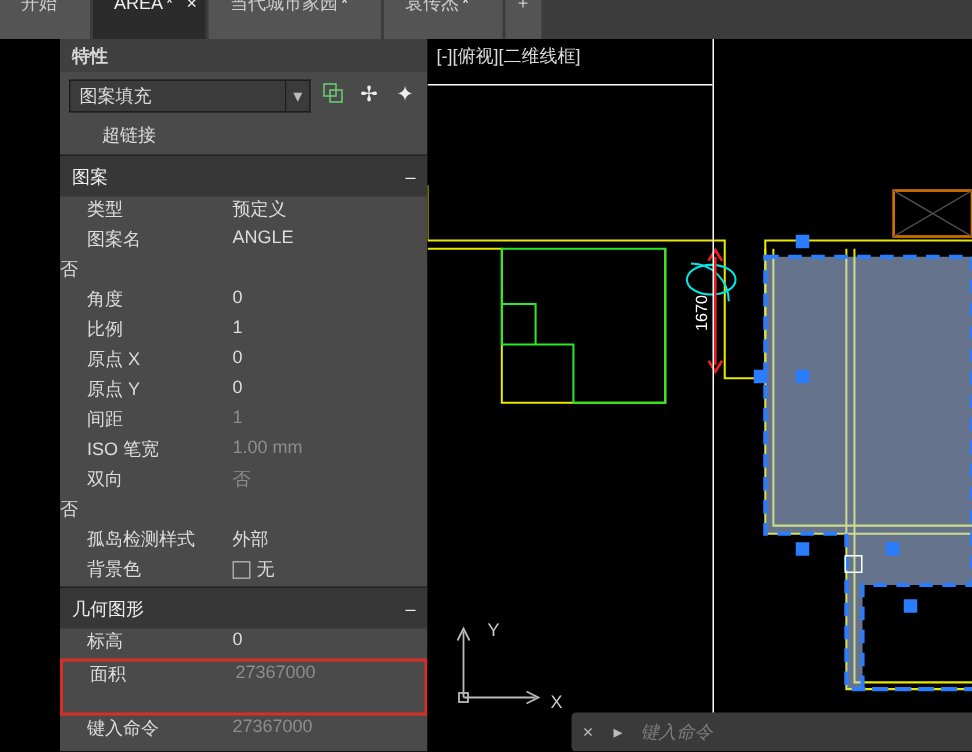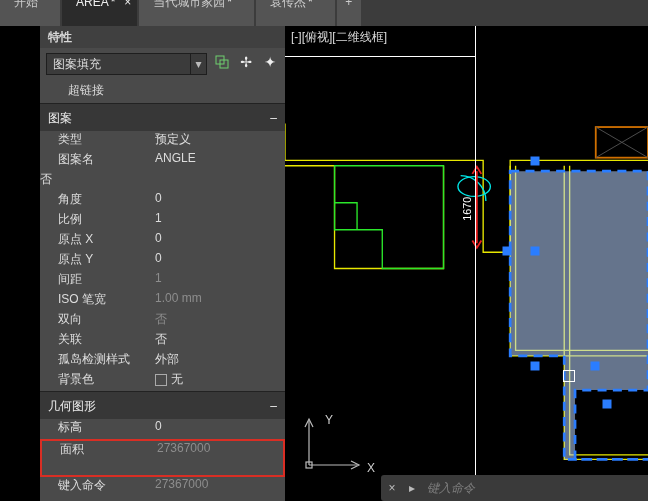--- a/index.html
+++ b/index.html
@@ -120,21 +120,20 @@
         </div>
       <div class="prop-row">
           <div class="label">ISO 笔宽</div>
           <div class="value dim">1.00 mm</div>
         </div>
       <div class="prop-row">
           <div class="label">双向</div>
           <div class="value dim">否</div>
         </div>
       <div class="prop-row">
-          <div class="label">关联</div>
           <div class="value">否</div>
         </div>
       <div class="prop-row">
           <div class="label">孤岛检测样式</div>
           <div class="value">外部</div>
         </div>
       <div class="prop-row">
           <div class="label">背景色</div>
           <div class="value"><span class="none-box"></span><span>无</span></div>
         </div>

